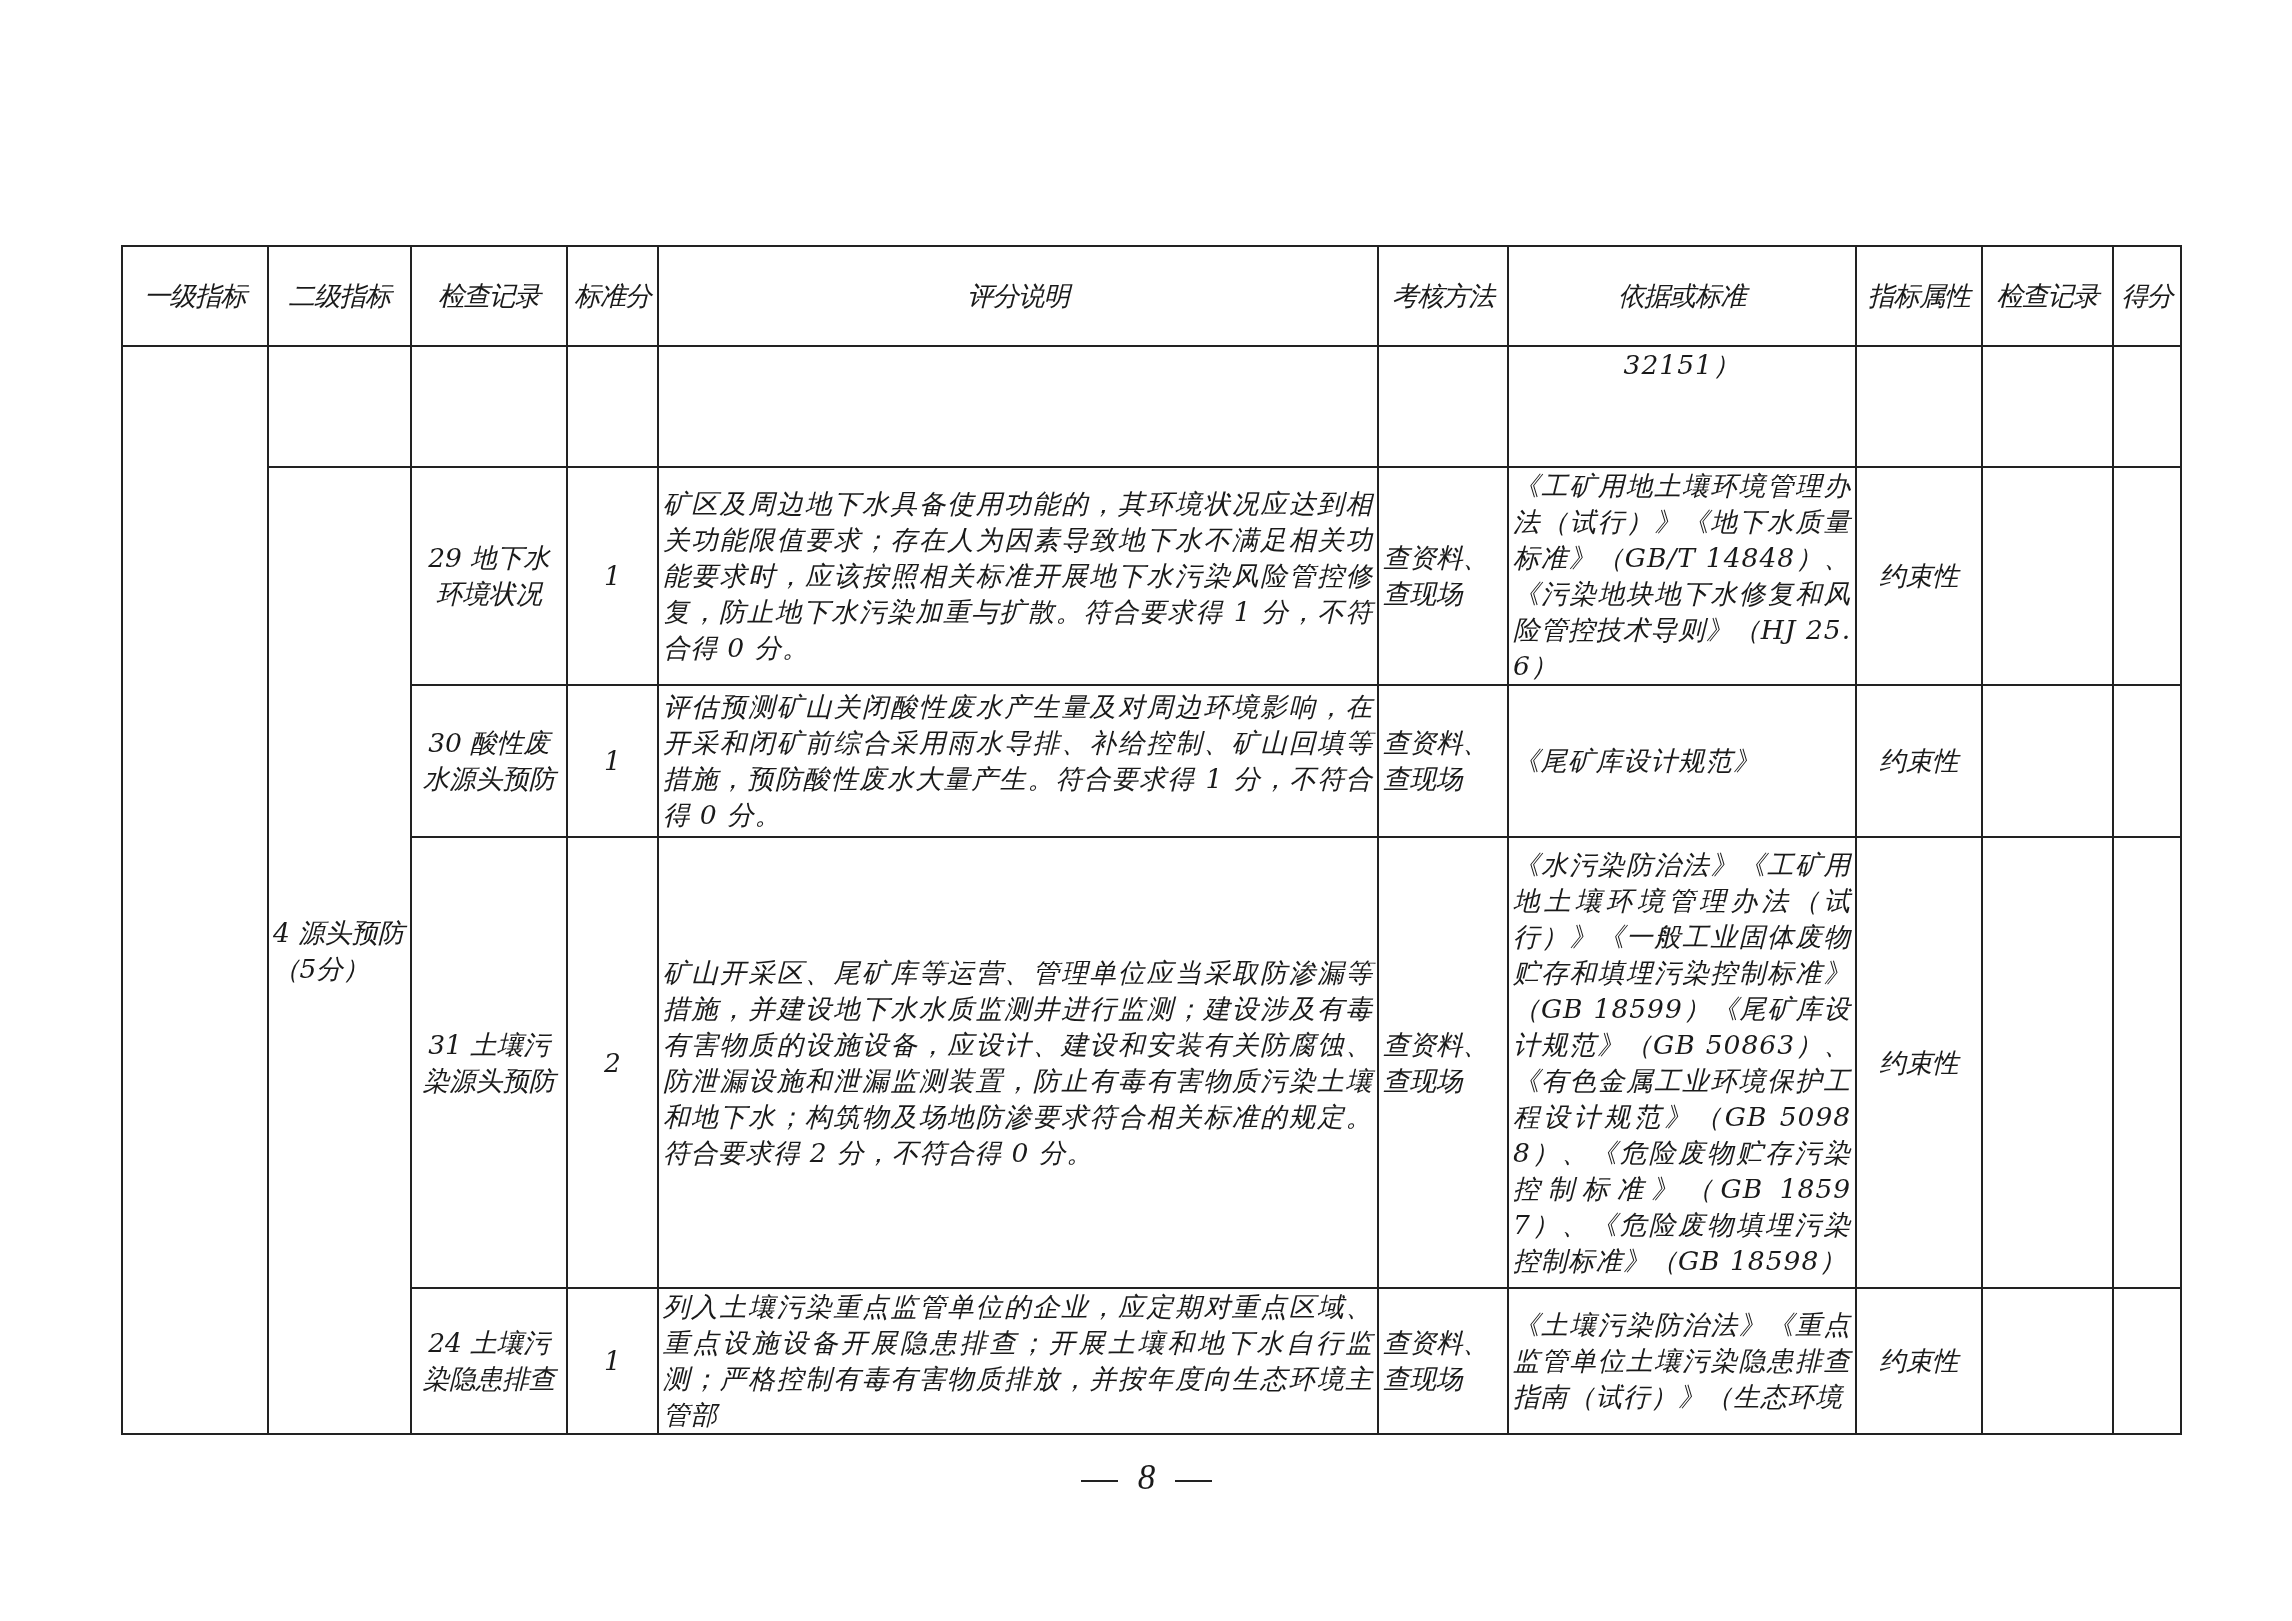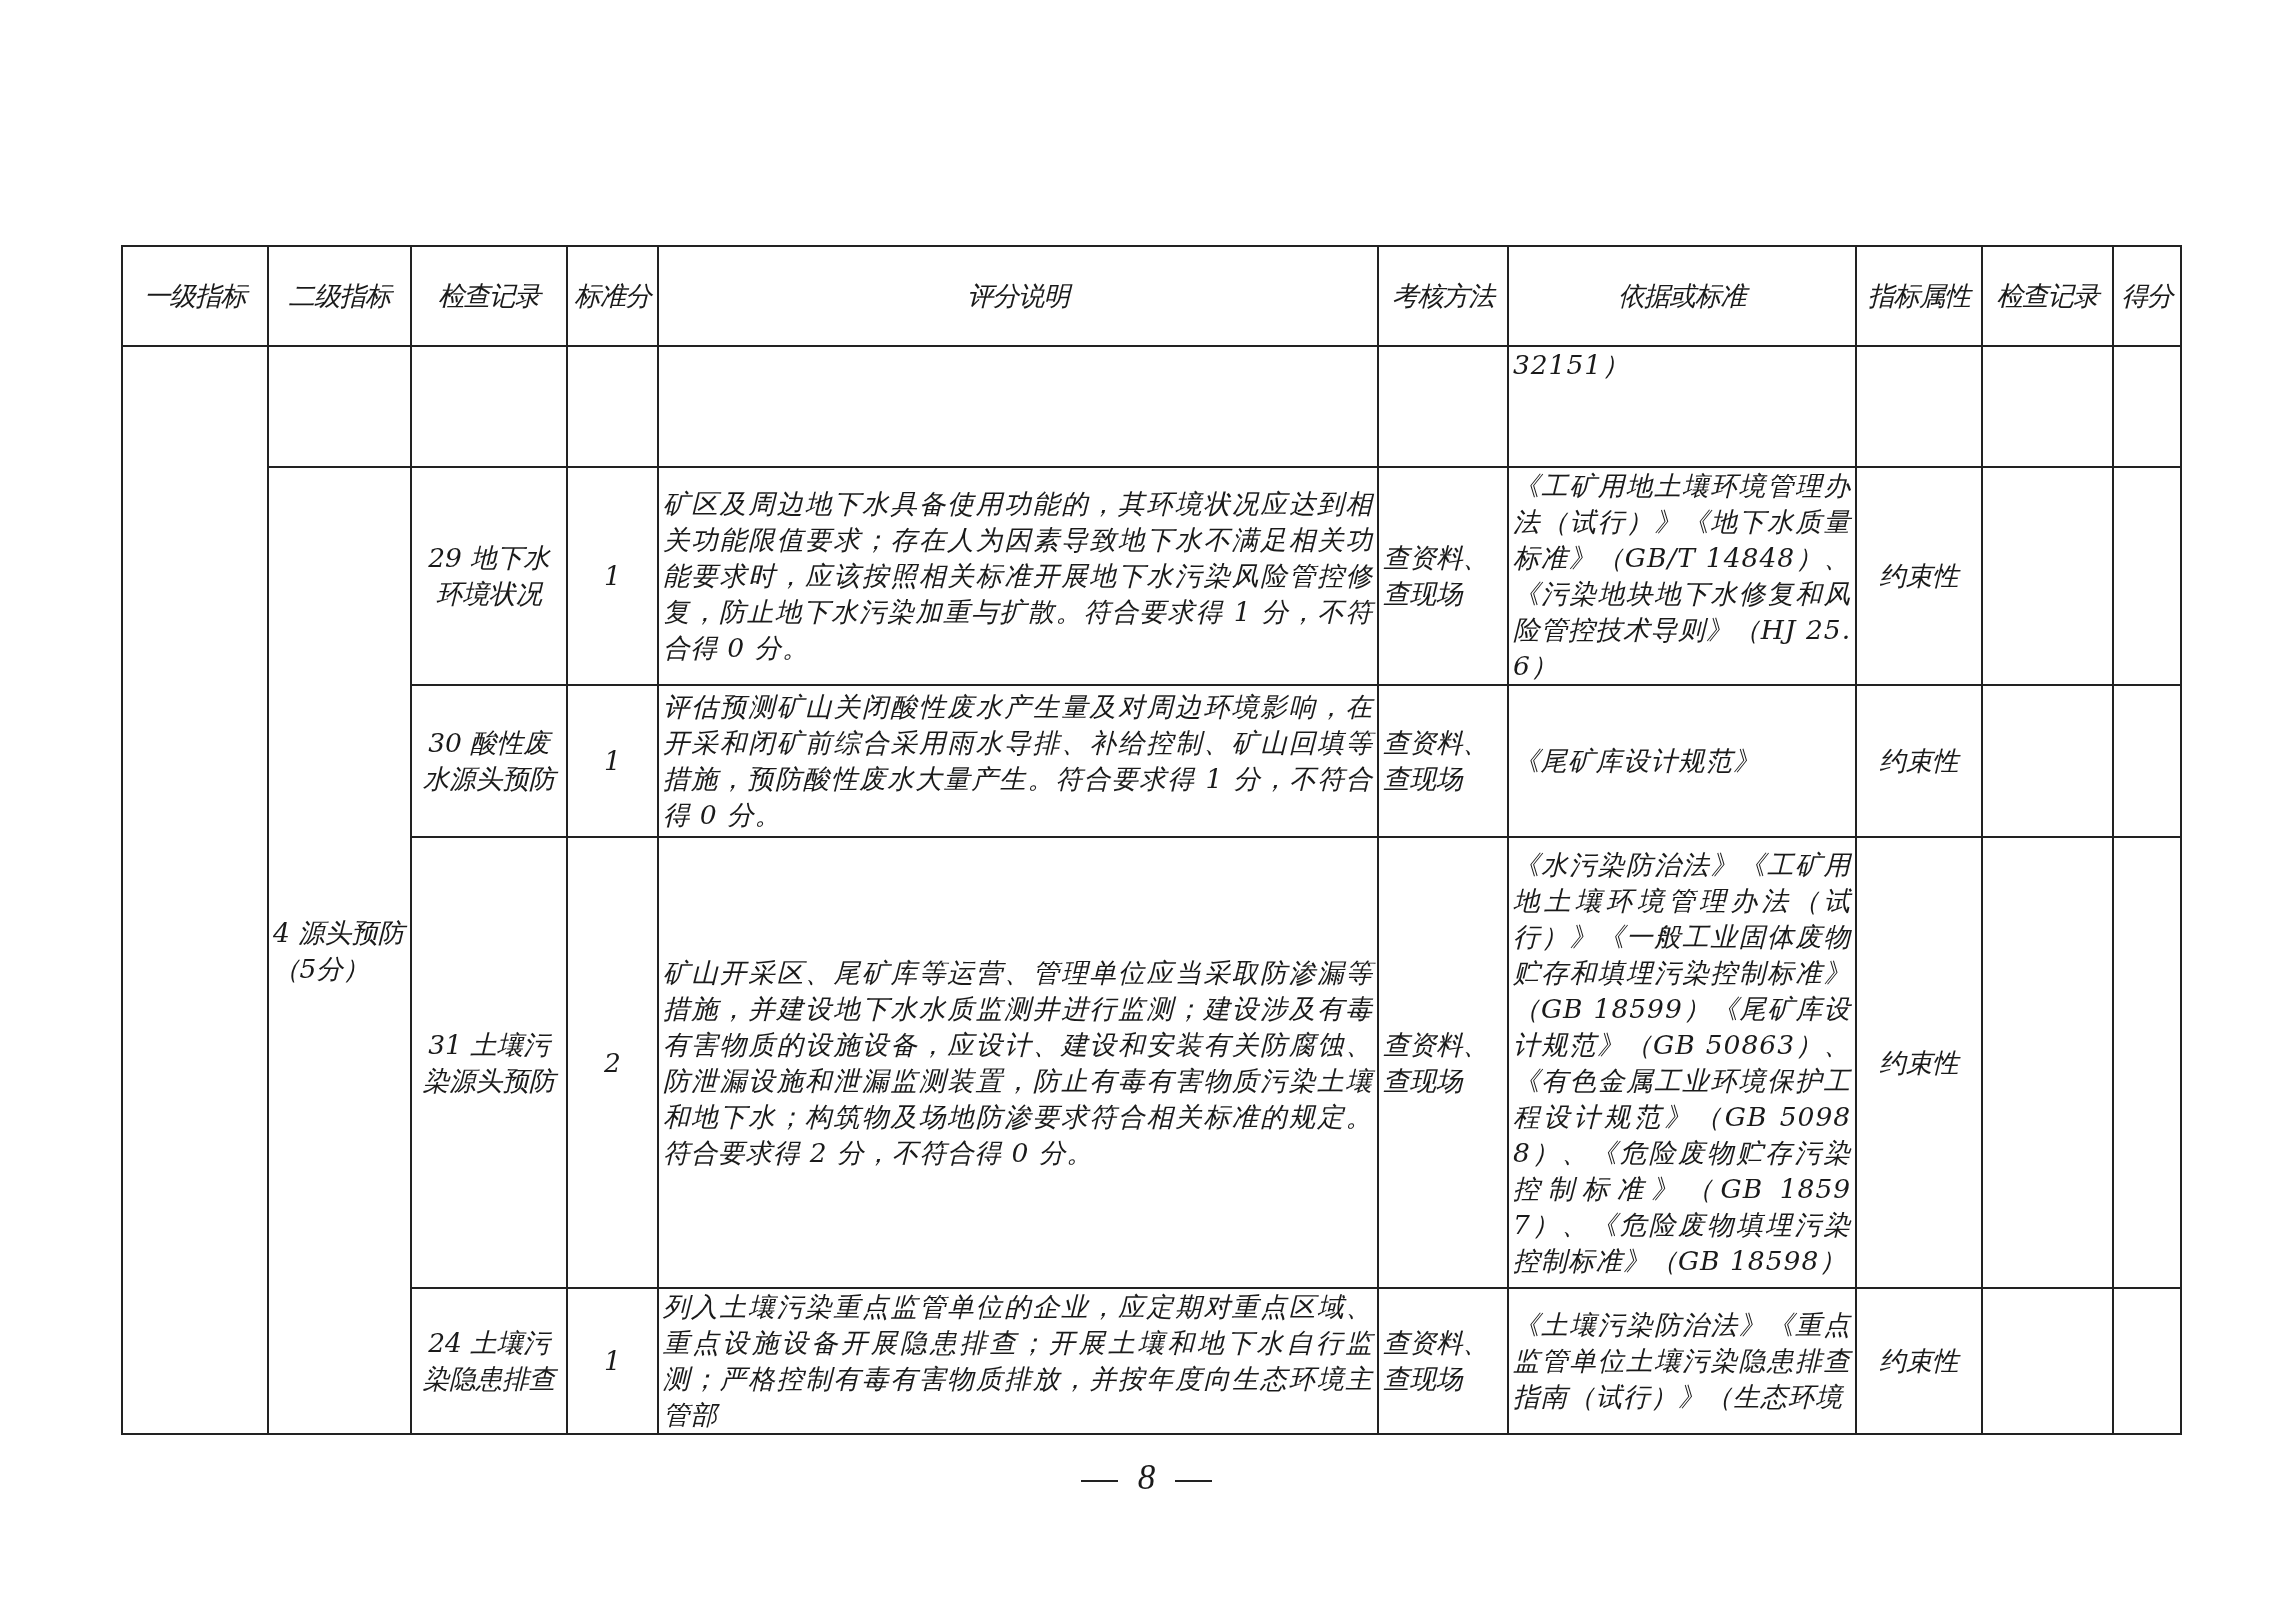--- a/index.html
+++ b/index.html
@@ -28,21 +28,21 @@
     font-family: "DejaVu Sans", "Liberation Sans", sans-serif;
     font-size: 26.5px;
     text-align: center;
     height: 98px;
     padding: 0 2px;
     white-space: nowrap;
     letter-spacing: -1px;
   }
   .center { text-align: center; }
   .left { text-align: left; }
-  .top { vertical-align: top !important; }
+  .top { vertical-align: top !important; text-align: center; }
   .just { text-align: justify; letter-spacing: 1px; }
   .ref { letter-spacing: 1px; }
   .footer {
     position: absolute; left: 0; width: 2293px; top: 1458px;
     text-align: center; font-size: 35px;
     font-family: "Liberation Serif", "DejaVu Serif", serif;
   }
   .footer .dash { display: inline-block; width: 37px; border-top: 2px solid #222; vertical-align: middle; margin: 0 19.6px; }
 </style>
 </head>

